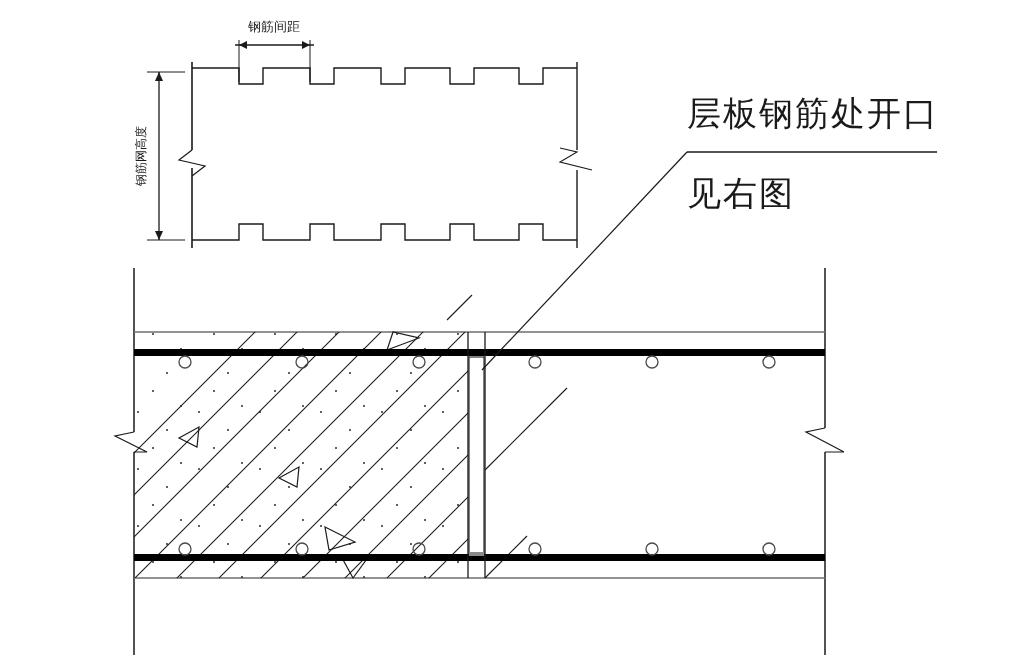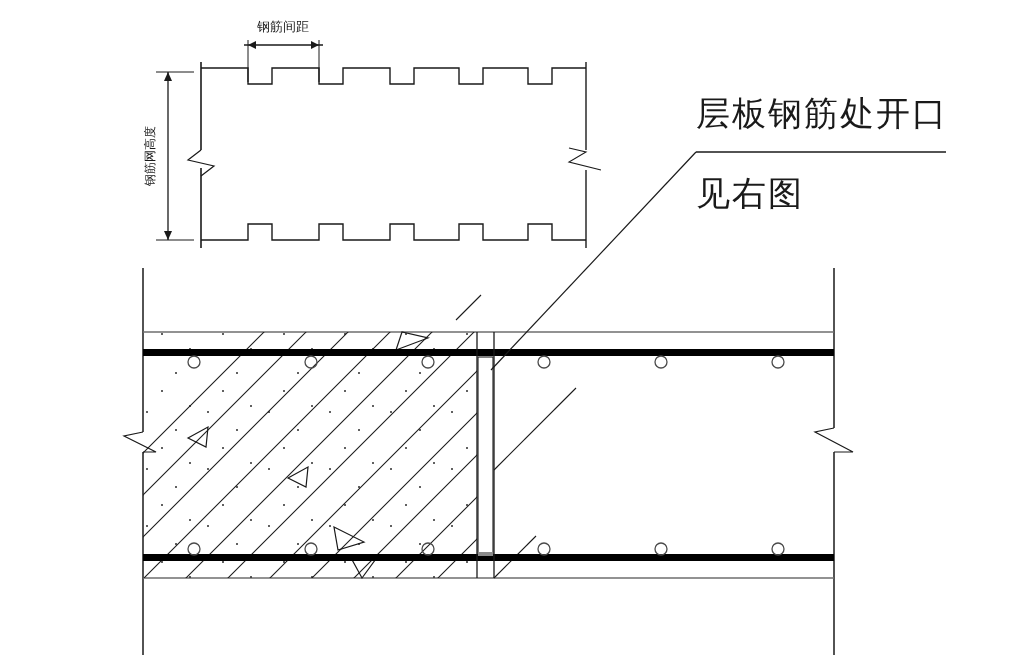--- a/index.html
+++ b/index.html
@@ -9,21 +9,21 @@
   }
   body {
     width: 1021px;
     height: 660px;
     position: relative;
     overflow: hidden;
     font-family: "DejaVu Sans", "Liberation Sans", sans-serif;
   }
   #drawing-root {
     position: absolute;
-    left: 16px; top: 0;
+    left: 7px; top: 0;
     width: 928px;
     height: 660px;
   }
   svg.cad {
     display: block;
     width: 1021px;
     height: 660px;
     background: #ffffff;
   }
   .txt-dim {

